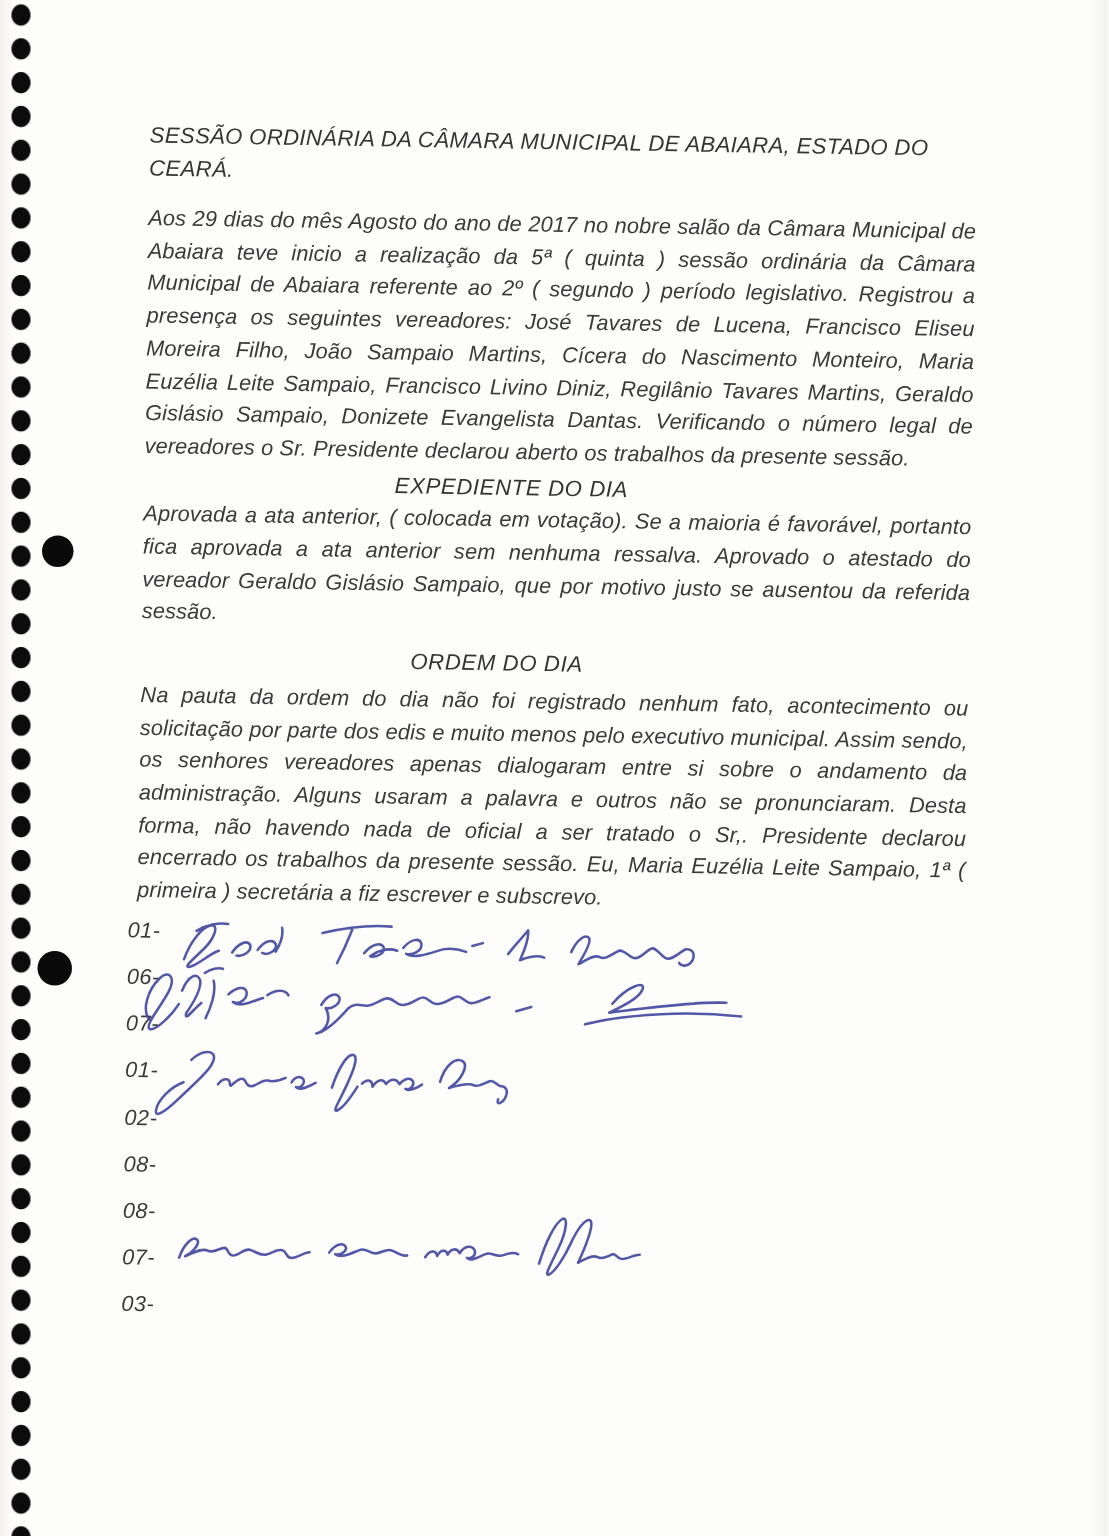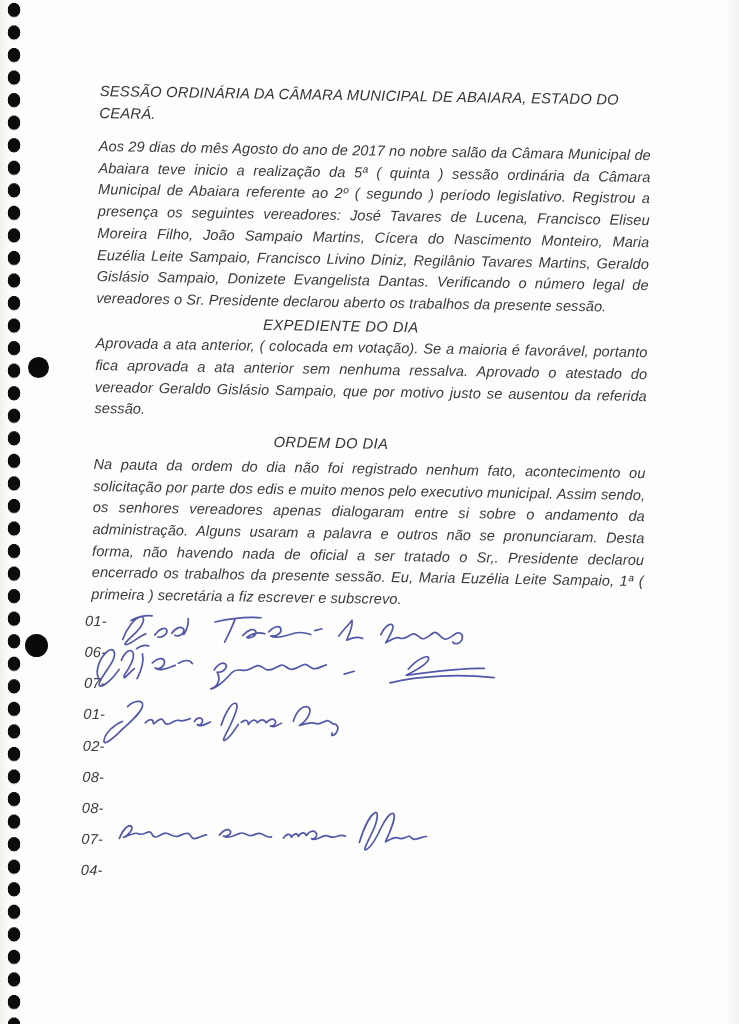--- a/index.html
+++ b/index.html
@@ -67,21 +67,21 @@
 
     <ol class="sig-lines">
       <li class="sig-line"><span>01-</span></li>
       <li class="sig-line"><span>06-</span></li>
       <li class="sig-line"><span>07-</span></li>
       <li class="sig-line"><span>01-</span></li>
       <li class="sig-line"><span>02-</span></li>
       <li class="sig-line"><span>08-</span></li>
       <li class="sig-line"><span>08-</span></li>
       <li class="sig-line"><span>07-</span></li>
-      <li class="sig-line"><span>04-</span></li>
+      <li class="sig-line"><span>03-</span></li>
     </ol>
 
     <div class="signatures">
 
       <svg style="left:28px;top:529px;" width="350" height="44" viewBox="0 0 350 44">
         <path class="sig" d="M4,32 C8,20 16,10 22,9 C27,9 24,18 17,25 C10,32 3,38 8,37 C13,36 21,28 27,26 M12,13 C18,9 27,7 33,8 M36,27 C40,21 46,18 48,22 C49,26 43,30 39,29 M53,25 C57,19 63,17 65,21 C66,25 60,29 56,27 M69,10 C70,15 68,21 65,26"></path>
         <path class="sig" d="M96,13 C112,9 128,7 142,8 M116,10 C113,18 109,27 106,33 M124,26 C129,20 135,18 137,22 C138,26 132,29 128,28 C133,24 140,22 146,24 M150,22 C155,16 161,15 162,19 C163,24 156,27 152,26 C157,29 166,26 172,24 C179,21 186,22 192,24 M196,20 L203,18"></path>
         <path class="sig" d="M220,25 C225,18 231,12 233,9 C234,15 230,24 228,29 C232,27 239,25 244,27"></path>
         <path class="sig" d="M262,23 C266,14 272,10 274,14 C275,18 269,27 267,31 C271,29 277,24 281,26 C285,28 289,24 293,22 C296,20 299,24 303,26 C307,28 311,22 315,20 C318,18 321,24 325,26 C329,28 334,22 338,20 C342,19 345,22 343,27 C341,31 336,32 334,29"></path>
       </svg>

